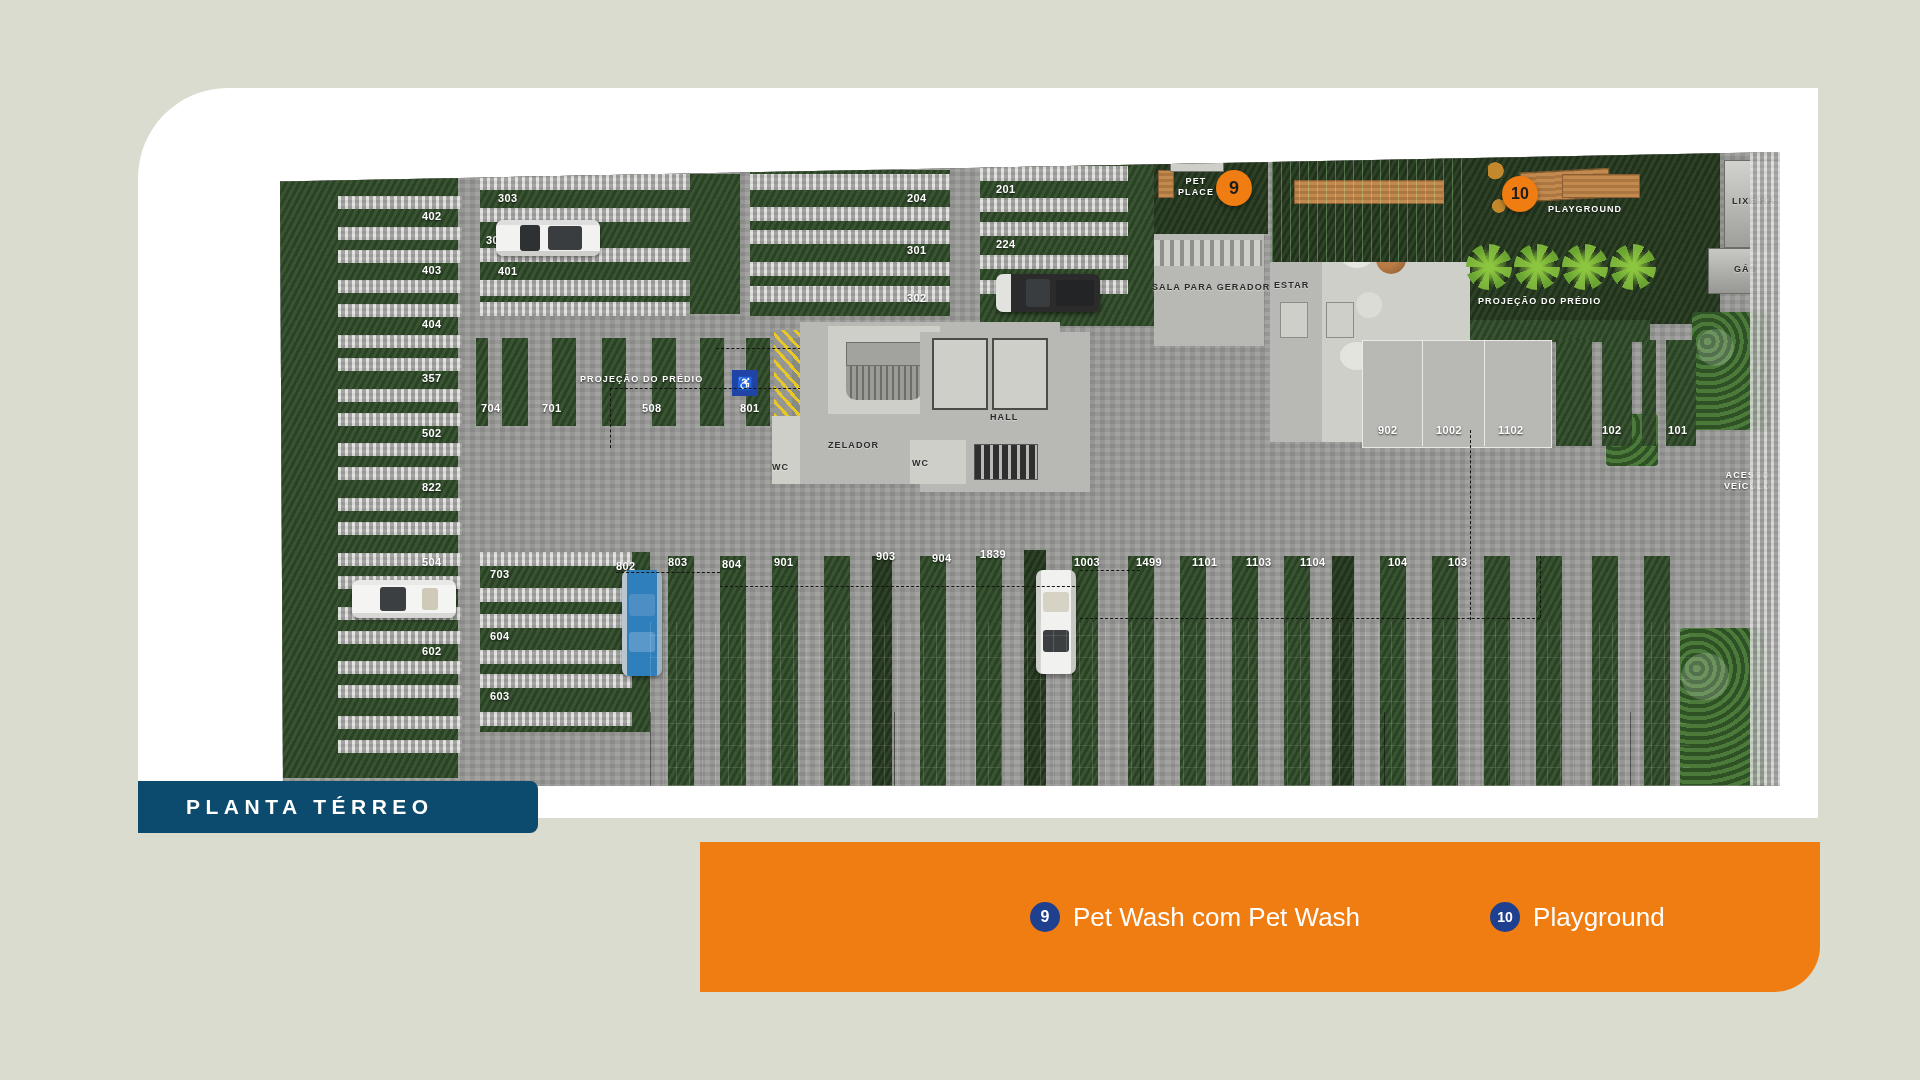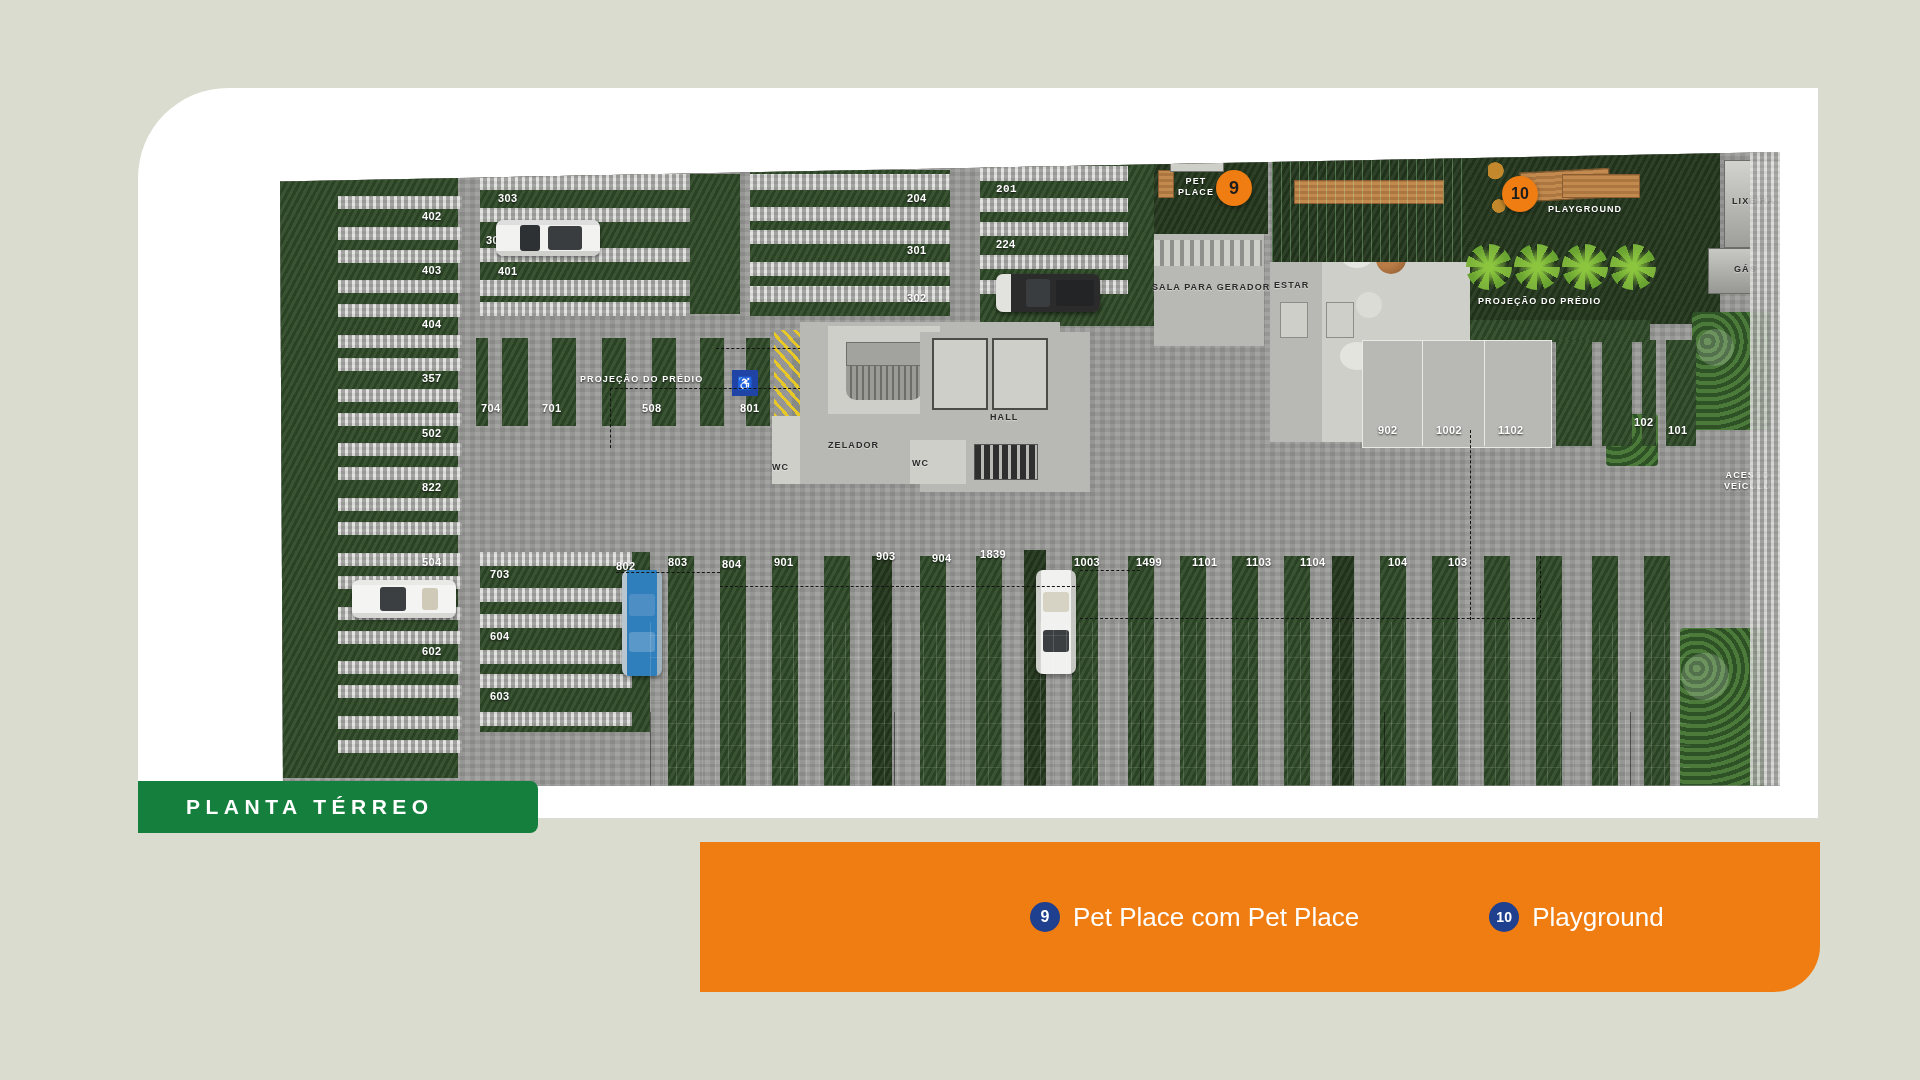--- a/index.html
+++ b/index.html
@@ -123,21 +123,21 @@
     background:repeating-linear-gradient(90deg, rgba(180,255,180,.30) 0 1px, rgba(255,255,255,0) 1px 9px);
   }
   .deck{
     background:repeating-linear-gradient(0deg,#c28a4e 0 3px,#ab7640 3px 6px);
     border:1px solid #8a5e32;
   }
 
   
   .banner{
     position:absolute;left:138px;top:781px;width:400px;height:52px;
-    background:#15803d;border-top-right-radius:8px;border-bottom-right-radius:8px;
+    background:#0c4a6e;border-top-right-radius:8px;border-bottom-right-radius:8px;
     display:flex;align-items:center;
   }
   .banner span{
     color:#fff;font-size:21px;font-weight:700;letter-spacing:5.5px;
     margin-left:48px;
   }
 
   
   .legend{
     position:absolute;left:700px;top:842px;width:1120px;height:150px;
@@ -234,21 +234,21 @@
         <div class="glass" style="left:24px;top:5px;width:20px;height:26px;background:#2e3134;"></div>
         <div class="glass" style="left:52px;top:6px;width:34px;height:24px;background:#3a3d40;"></div>
       </div>
 
       <div class="abs grass" style="left:700px;top:10px;width:175px;height:164px;"></div>
       <div class="abs pave" style="left:700px;top:14px;width:148px;height:15px;"></div>
       <div class="abs pave" style="left:700px;top:46px;width:148px;height:14px;"></div>
       <div class="abs pave" style="left:700px;top:70px;width:148px;height:14px;"></div>
       <div class="abs pave" style="left:700px;top:103px;width:148px;height:14px;"></div>
       <div class="abs pave" style="left:700px;top:128px;width:148px;height:14px;"></div>
-      <div class="stall-lbl" style="left:716px;top:31px;font-family:Liberation Mono, monospace;">201</div>
+      <div class="stall-lbl" style="left:716px;top:31px;">201</div>
       <div class="stall-lbl" style="left:716px;top:86px;">224</div>
       <div class="stall-lbl" style="left:716px;top:140px;">203</div>
 
       <div class="car" style="left:716px;top:122px;width:104px;height:38px;">
         <div class="body" style="background:linear-gradient(90deg,#e2e2df 0 14%,#2b2b2b 14% 100%);box-shadow:0 2px 4px rgba(0,0,0,.5);"></div>
         <div class="glass" style="left:30px;top:5px;width:24px;height:28px;background:#3a3d3f;"></div>
         <div class="glass" style="left:60px;top:6px;width:38px;height:26px;background:#222426;"></div>
       </div>
 
       <div class="abs grass" style="left:196px;top:186px;width:12px;height:88px;"></div>
@@ -351,21 +351,21 @@
       <div class="abs" style="left:1142px;top:188px;width:1px;height:106px;background:#e9e9e5;"></div>
       <div class="abs" style="left:1204px;top:188px;width:1px;height:106px;background:#e9e9e5;"></div>
       <div class="stall-lbl" style="left:1098px;top:272px;">902</div>
       <div class="stall-lbl" style="left:1156px;top:272px;">1002</div>
       <div class="stall-lbl" style="left:1218px;top:272px;">1102</div>
 
       <div class="abs grass" style="left:1276px;top:188px;width:36px;height:106px;"></div>
       <div class="abs grass" style="left:1322px;top:188px;width:30px;height:106px;"></div>
       <div class="abs grass" style="left:1362px;top:188px;width:14px;height:106px;"></div>
       <div class="abs grass" style="left:1386px;top:188px;width:30px;height:106px;"></div>
-      <div class="stall-lbl" style="left:1322px;top:264px;margin-left:32px;">102</div>
+      <div class="stall-lbl" style="left:1322px;top:272px;">102</div>
       <div class="stall-lbl" style="left:1388px;top:272px;">101</div>
 
       <div class="abs grass" style="left:200px;top:400px;width:170px;height:180px;"></div>
       <div class="abs pave" style="left:200px;top:400px;width:152px;height:14px;"></div>
       <div class="abs pave" style="left:200px;top:436px;width:152px;height:14px;"></div>
       <div class="abs pave" style="left:200px;top:462px;width:152px;height:14px;"></div>
       <div class="abs pave" style="left:200px;top:498px;width:152px;height:14px;"></div>
       <div class="abs pave" style="left:200px;top:522px;width:152px;height:14px;"></div>
       <div class="abs pave" style="left:200px;top:560px;width:152px;height:14px;"></div>
       <div class="stall-lbl" style="left:210px;top:416px;">703</div>
@@ -441,21 +441,21 @@
   </div>
 
   <div class="banner">
     <span>PLANTA TÉRREO</span>
   </div>
 
   <div class="legend">
     <div class="legend-inner">
       <div class="leg-item">
         <div class="leg-num">9</div>
-        <div class="leg-txt">Pet Place com Pet Place</div>
+        <div class="leg-txt">Pet Wash com Pet Wash</div>
       </div>
       <div class="leg-item">
         <div class="leg-num wide">10</div>
         <div class="leg-txt">Playground</div>
       </div>
     </div>
   </div>
 
 </div>
 

